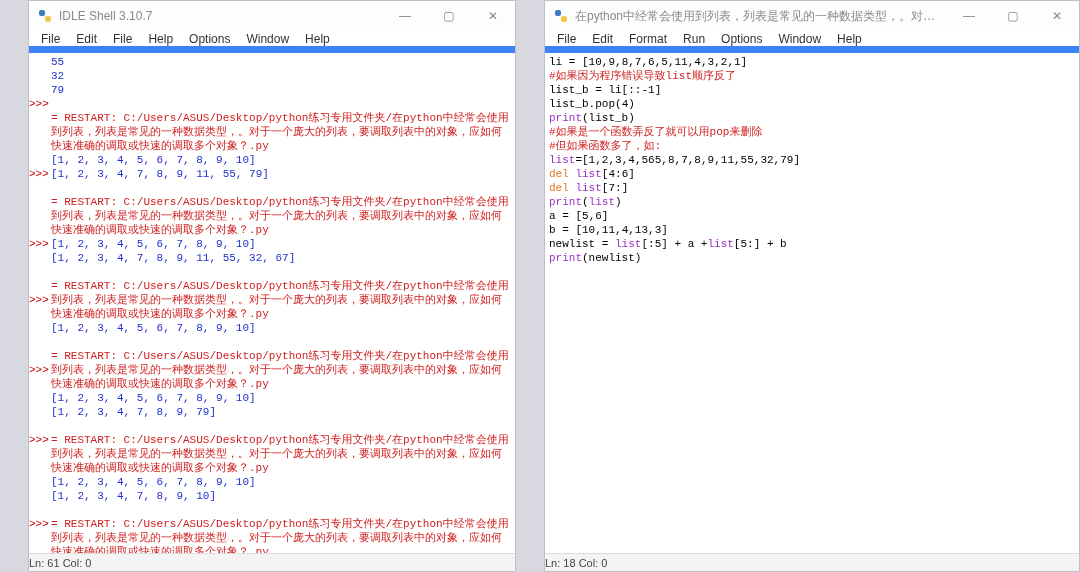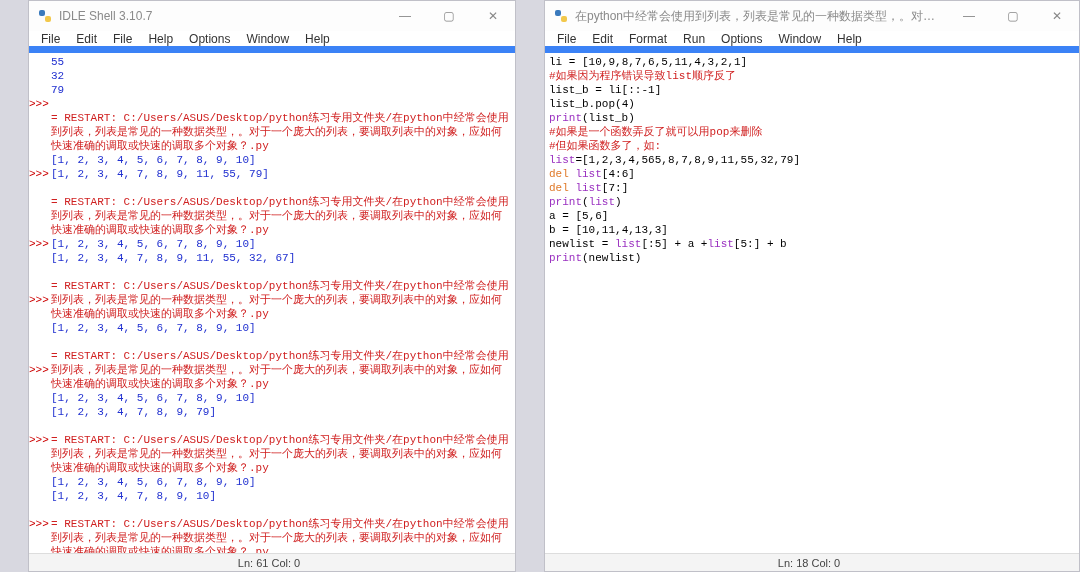--- a/index.html
+++ b/index.html
@@ -83,21 +83,21 @@
       padding: 2px 4px;
       overflow: hidden;
     }
     .statusbar {
       height: 18px;
       background: #f4f4f4;
       border-top: 1px solid #ddd;
       font-size: 11px;
       color: #444;
       display: flex;
-      justify-content: center;
+      justify-content: flex-start;
       align-items: center;
       padding-right: 6px;
     }
     
     .t-blue { color: #2030d0; }
     .t-red  { color: #d02020; }
     .t-orange { color: #e07a2a; }
     .t-purple { color: #9a30c0; }
     .t-black { color: #000; }
   </style>

